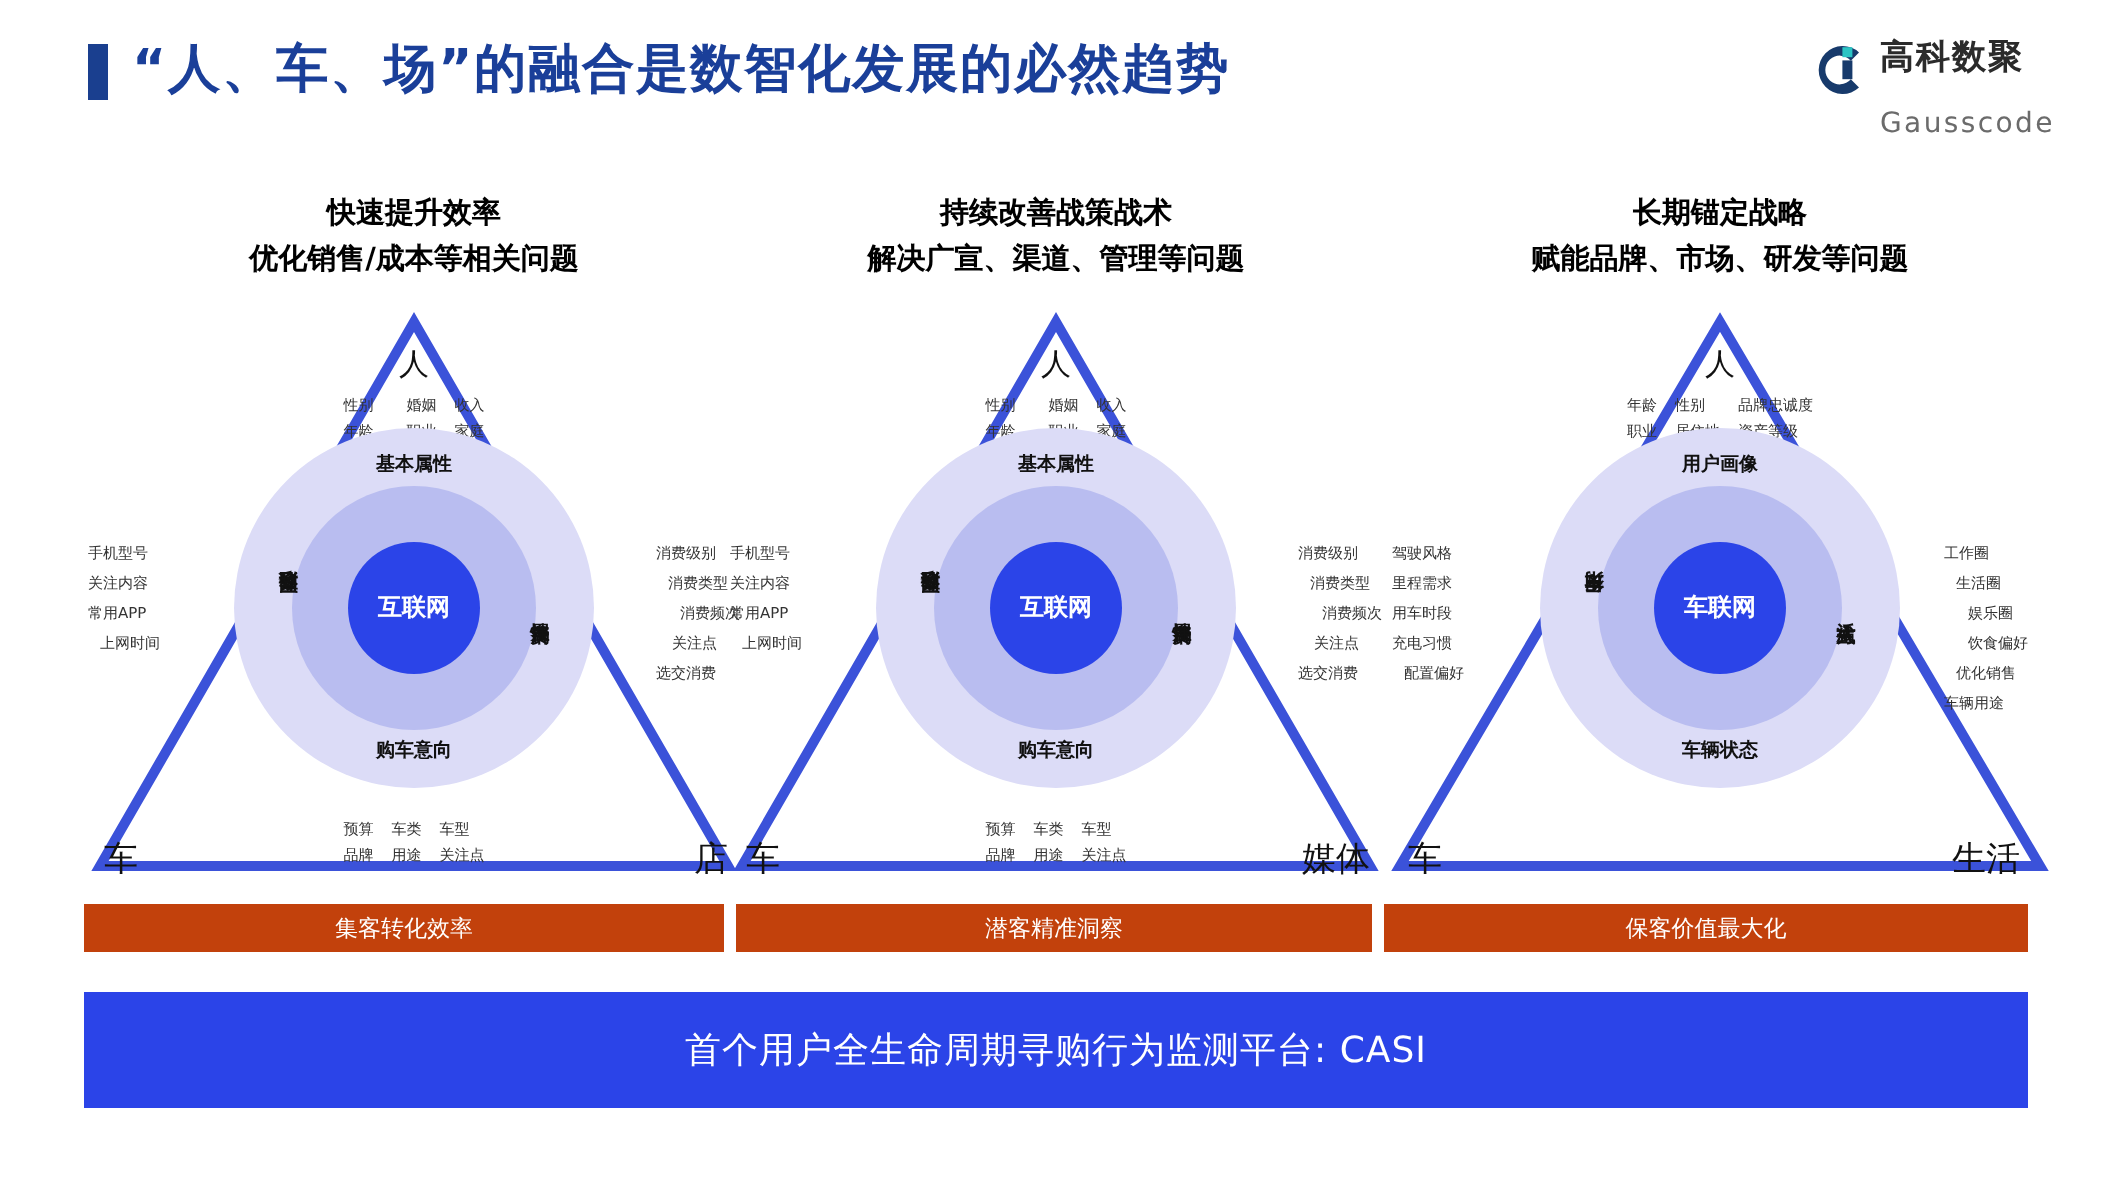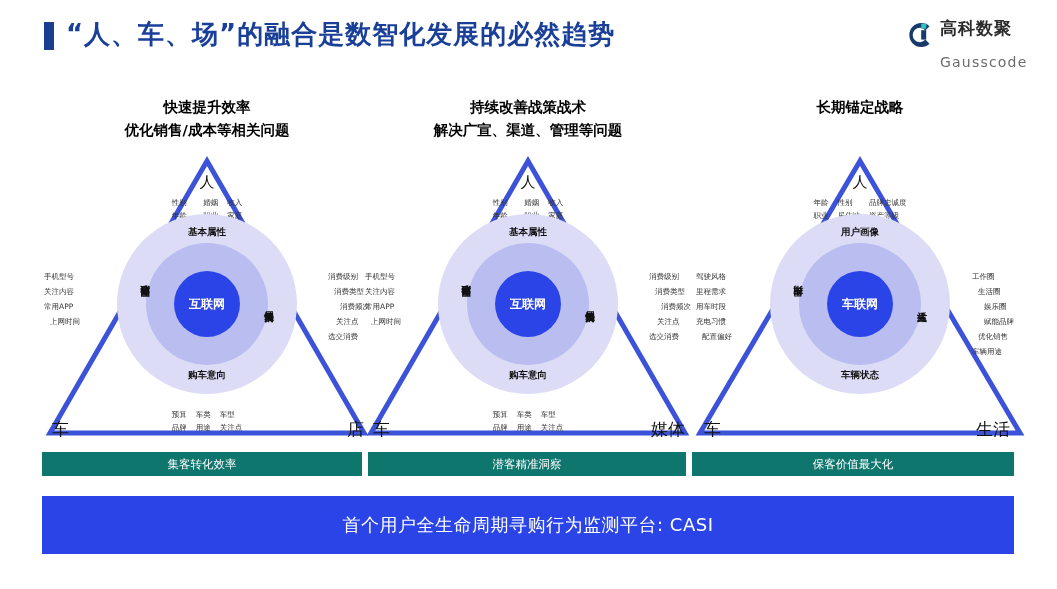--- a/index.html
+++ b/index.html
@@ -110,21 +110,21 @@
   .col.c3 .attr-right { right: 16px; }
 
   
   .in1 { padding-left: 6px; }
   .in2 { padding-left: 12px; }
   .in3 { padding-left: 8px; }
 
   
   .res-bar {
     position: absolute; top: 452px; height: 24px;
-    background: #0f766e; color: #fff;
+    background: #c2410c; color: #fff;
     font-size: 11.5px; display: flex; align-items: center; justify-content: center;
   }
   .res-bar.b1 { left: 42px;  width: 320px; }
   .res-bar.b2 { left: 368px; width: 318px; }
   .res-bar.b3 { left: 692px; width: 322px; }
 
   
   .platform-bar {
     position: absolute; left: 42px; top: 496px; width: 972px; height: 58px;
     background: #2b44e8; color: #fff;
@@ -288,20 +288,21 @@
         <div class="r2-bottom">购车意向</div>
         <div class="r2-left">互联网渗透</div>
         <div class="r2-right">消费属性</div>
       </div>
     </div>
   </div>
 
   <div class="col c3">
     <div class="col-head">
       <span>长期锚定战略</span>
+      <span class="l2">赋能品牌、市场、研发等问题</span>
     </div>
 
     <div class="tri-wrap">
       <svg class="tri-svg" width="340" height="290">
         <polygon points="170,10 330,282 10,282" fill="none" stroke="#3b52d9" stroke-width="5"></polygon>
       </svg>
 
       <div class="apex-label">人</div>
       <div class="corner-l">车</div>
       <div class="corner-r">生活</div>
@@ -326,21 +327,21 @@
           <span>充电习惯</span>
           <span class="in1">配置偏好</span>
         </div>
       </div>
 
       <div class="attr attr-right">
         <div class="attr-col">
           <span>工作圈</span>
           <span class="in1">生活圈</span>
           <span class="in2">娱乐圈</span>
-          <span class="in2">赋能品牌</span>
+          <span class="in2">饮食偏好</span>
           <span class="in1">优化销售</span>
           <span>车辆用途</span>
         </div>
       </div>
 
       <div class="rings">
         <div class="ring ring1"></div>
         <div class="ring ring2"></div>
         <div class="ring ring3"></div>
         <div class="ring-center">车联网</div>

